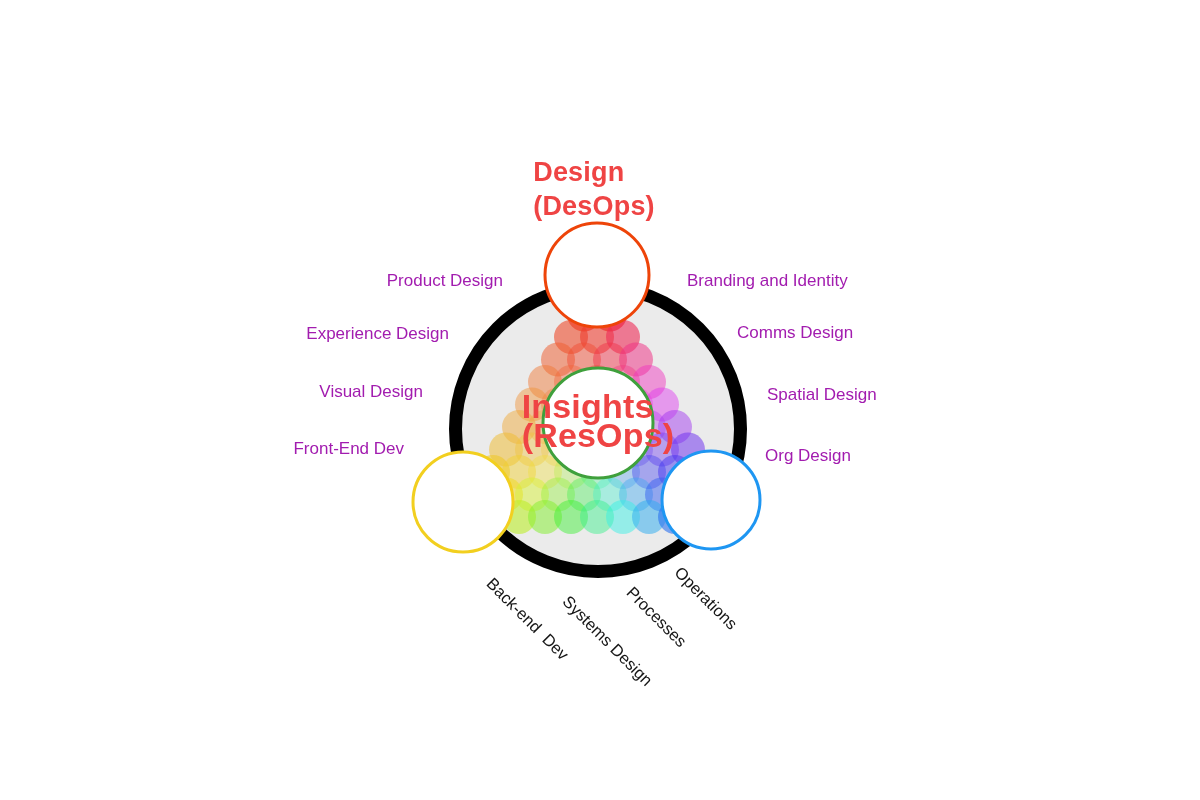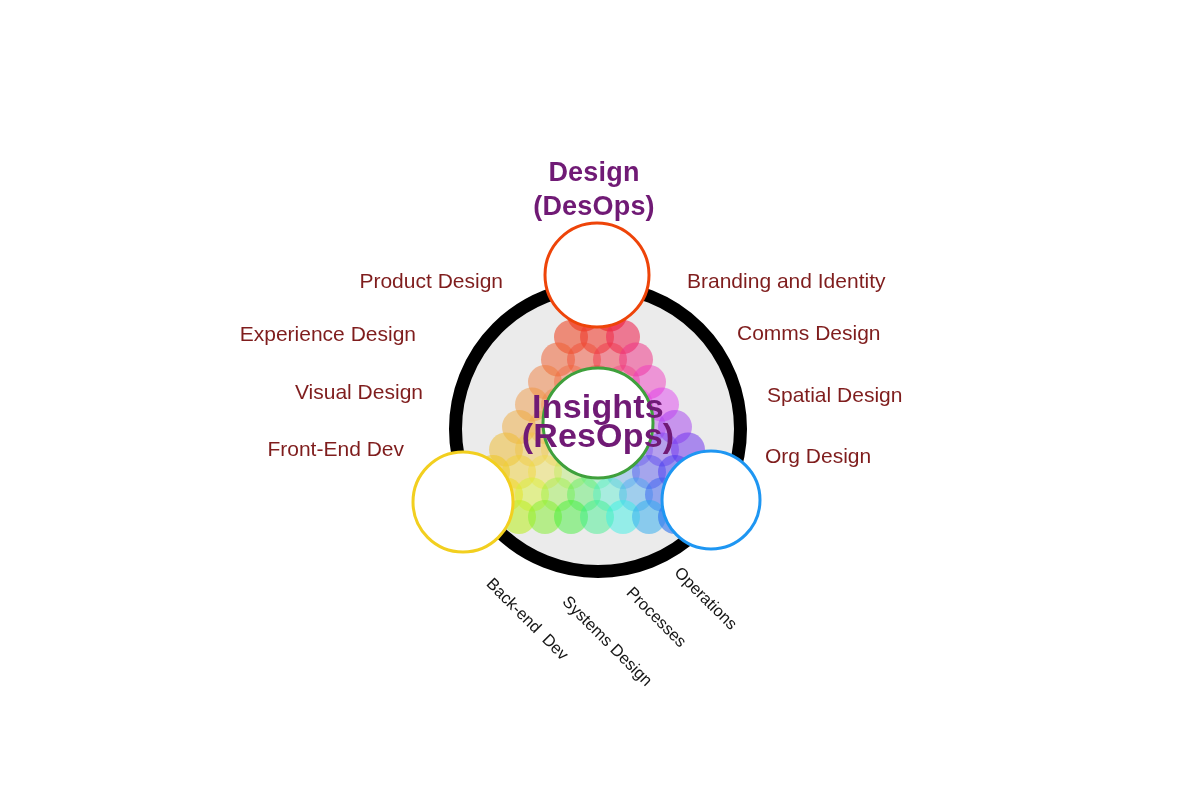--- a/index.html
+++ b/index.html
@@ -3,26 +3,26 @@
 <meta charset="utf-8">
 <style>
   html,body{margin:0;padding:0;background:#fff;}
   .canvas{
     position:relative;width:1200px;height:800px;background:#ffffff;
     font-family:"Liberation Sans",sans-serif;overflow:hidden;
   }
   .canvas > svg{position:absolute;left:0;top:0;}
   .hub{
     position:absolute;transform:translate(-50%,-50%);
-    text-align:center;font-weight:bold;font-size:27px;line-height:34px;
-    color:#701a75;white-space:nowrap;letter-spacing:.2px;
+    text-align:left;font-weight:bold;font-size:27px;line-height:34px;
+    color:#ef4444;white-space:nowrap;letter-spacing:.2px;
   }
   .hub.center-hub{font-size:34px;line-height:29px;}
   .side{
-    position:absolute;font-size:21px;color:#7f1d1d;white-space:nowrap;
+    position:absolute;font-size:17px;color:#a21caf;white-space:nowrap;
     transform:translateY(-50%);
   }
   .rot{
     position:absolute;font-size:16.5px;color:#151515;white-space:pre;
     transform:rotate(45deg);transform-origin:0 0;
   }
 </style>
 </head>
 <body>
 
@@ -138,21 +138,21 @@
     <div>(DesOps)</div>
   </div>
   <div class="hub" style="left:829px;top:576px;">
   </div>
   <div class="hub center-hub" style="left:598px;top:421px;">
     <div>Insights</div>
     <div>(ResOps)</div>
   </div>
 
   <div class="side" style="right:697px;top:281px;">Product Design</div>
-  <div class="side" style="right:784px;top:334px;margin-left:42px;">Experience Design</div>
+  <div class="side" style="right:751px;top:334px;margin-left:42px;">Experience Design</div>
   <div class="side" style="right:777px;top:392px;">Visual Design</div>
   <div class="side" style="right:796px;top:449px;margin-left:41px;">Front-End Dev</div>
 
   <div class="side" style="left:687px;top:281px;">Branding and Identity</div>
   <div class="side" style="left:737px;top:333px;text-align:center;">Comms Design</div>
   <div class="side" style="left:767px;top:395px;">Spatial Design</div>
   <div class="side" style="left:765px;top:456px;">Org Design</div>
 
   <div class="rot" style="left:496px;top:574px;">Back-end  Dev</div>
   <div class="rot" style="left:572px;top:592px;">Systems Design</div>

